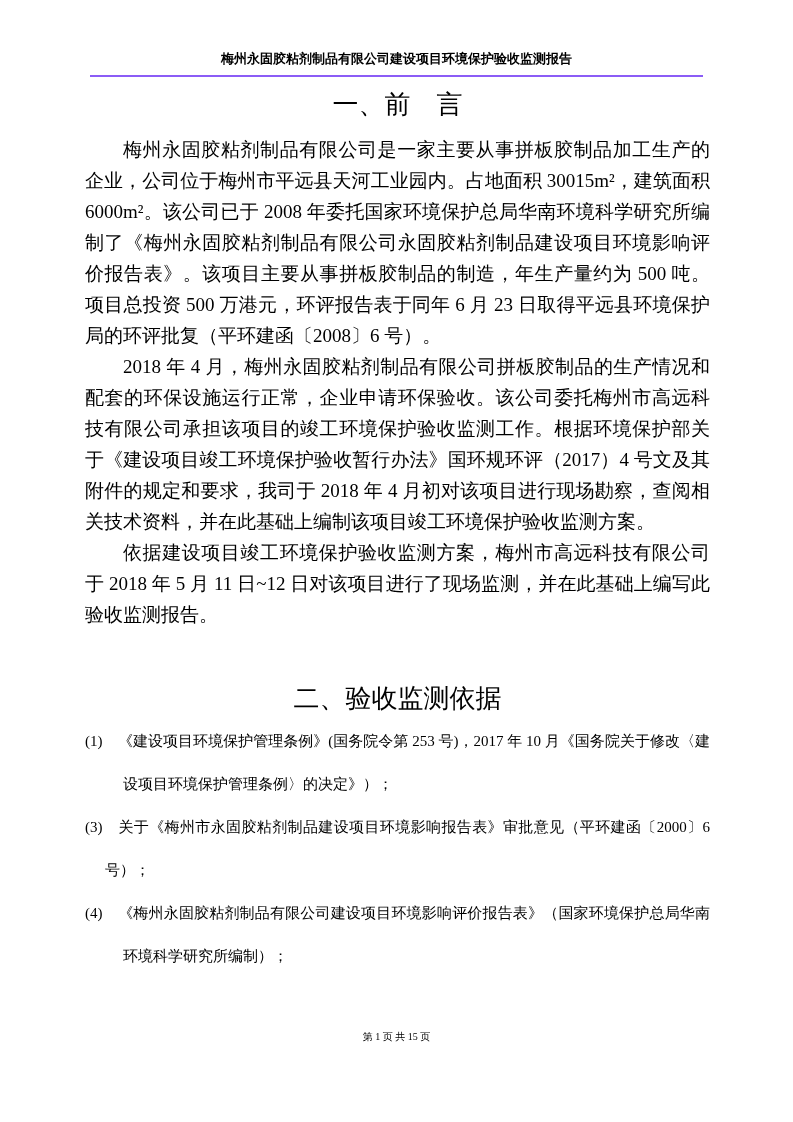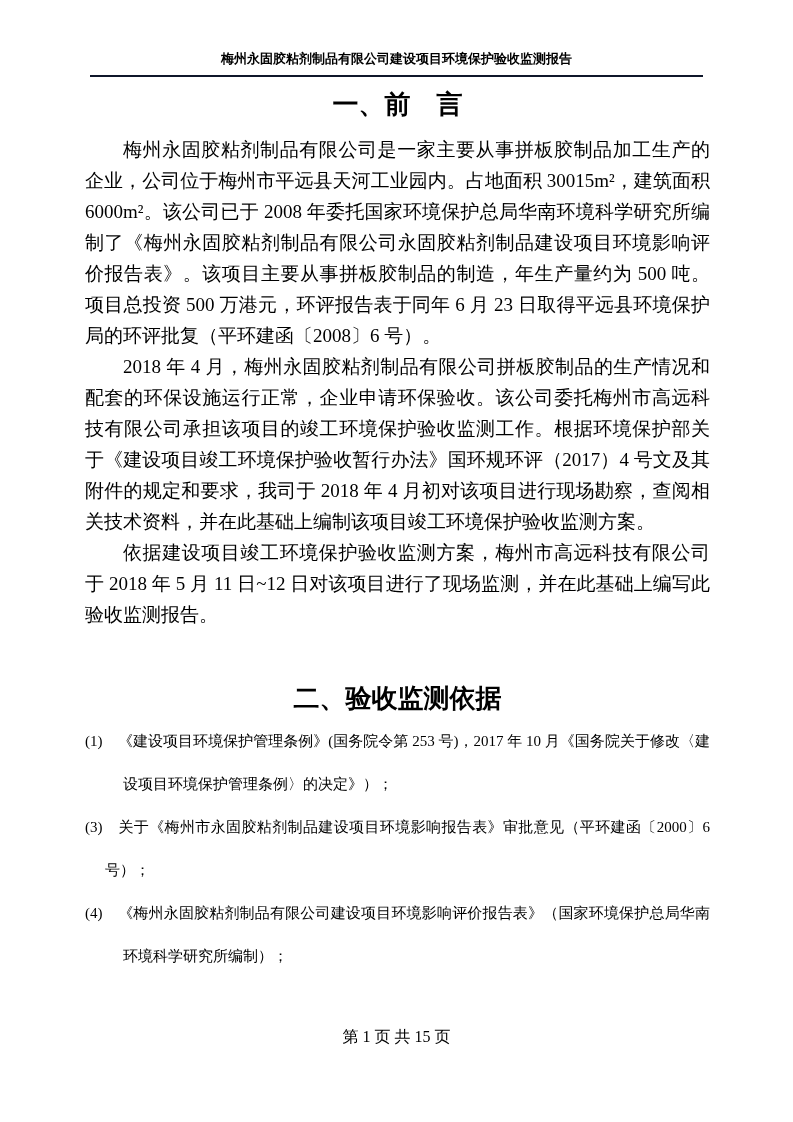--- a/index.html
+++ b/index.html
@@ -19,31 +19,31 @@
   .header {
     position: absolute;
     top: 50px;
     left: 90px;
     width: 613px;
     text-align: center;
     font-size: 13px;
     font-weight: bold;
     line-height: 18px;
     padding-bottom: 7px;
-    border-bottom: 2px solid #0f172a;
+    border-bottom: 2px solid #8b5cf6;
   }
   .content {
     position: absolute;
     top: 86px;
     left: 85px;
     width: 625px;
   }
   .sec-title {
     font-family: "Liberation Sans", "DejaVu Sans", sans-serif;
-    font-weight: bold;
+    font-weight: normal;
     font-size: 26px;
     line-height: 36px;
     text-align: center;
     margin: 0;
     color: #000000;
   }
   .sec-title.first {
     margin-bottom: 12px;
   }
   .sec-title.second {
@@ -76,21 +76,21 @@
     display: inline-block;
     width: 33px;
     text-indent: 0;
   }
   .footer {
     position: absolute;
     top: 1028px;
     left: 0;
     width: 793px;
     text-align: center;
-    font-size: 16px;
+    font-size: 10px;
     line-height: 18px;
   }
 </style>
 </head>
 <body>
 
 <div class="page">
 
   <div class="header">
     <span>梅州永固胶粘剂制品有限公司建设项目环境保护验收监测报告</span>

